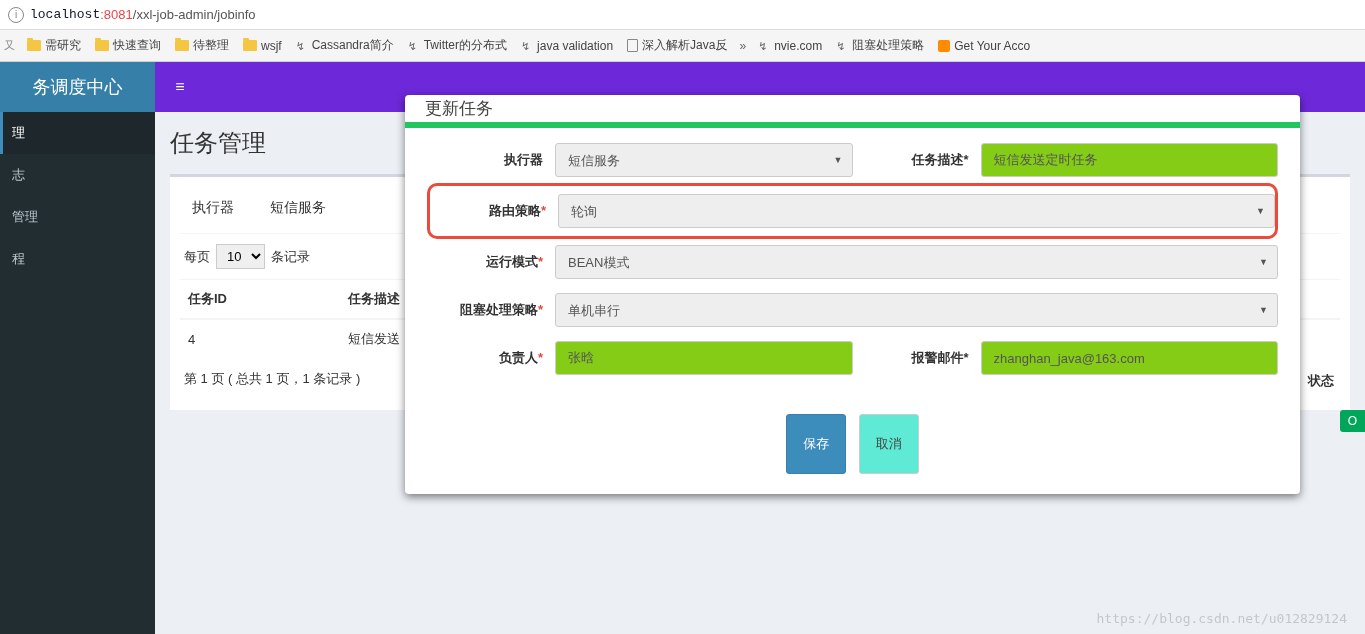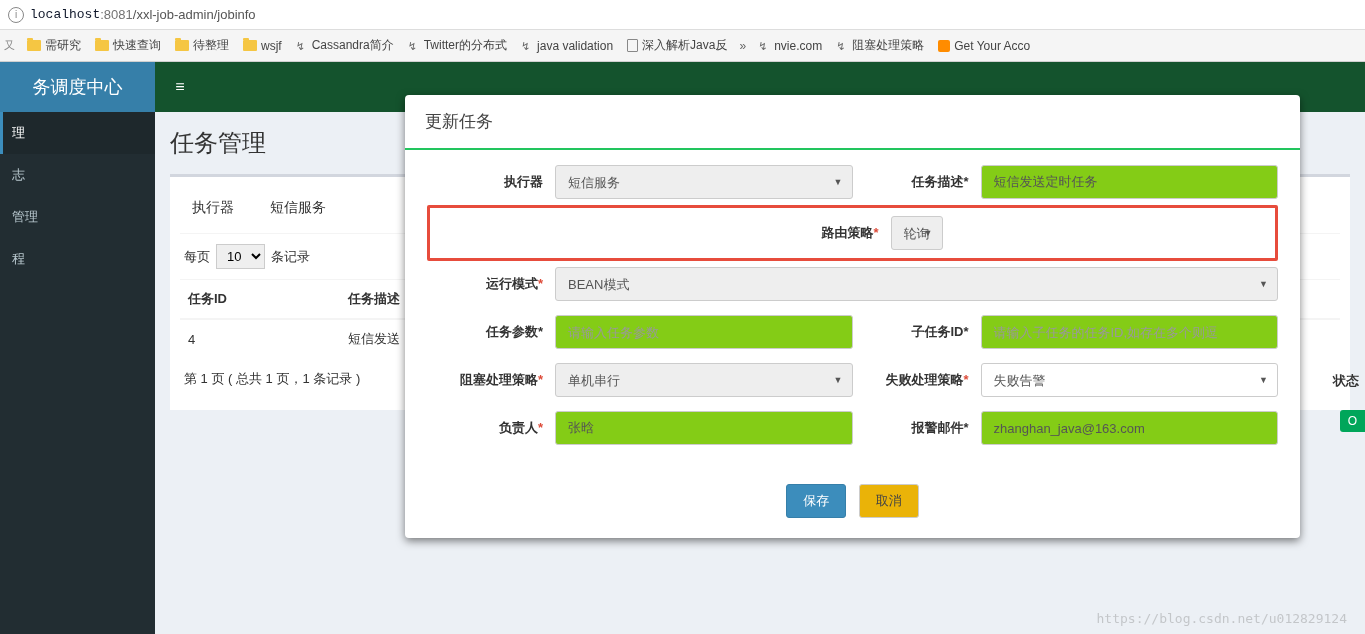--- a/index.html
+++ b/index.html
@@ -2,35 +2,35 @@
 <html><head>
   <meta charset="utf-8">
   <style>
     * { margin: 0; padding: 0; box-sizing: border-box; font-family: "Helvetica Neue", Helvetica, Arial, sans-serif; }
     body { background: #ecf0f5; overflow: hidden; width: 1365px; height: 634px; position: relative; }
     
     
     .url-bar { height: 30px; background: #fff; border-bottom: 1px solid #ddd; display: flex; align-items: center; padding: 0 8px; font-size: 13px; color: #555; }
     .url-bar .info-icon { width: 16px; height: 16px; border: 1px solid #888; border-radius: 50%; display: inline-flex; align-items: center; justify-content: center; font-size: 10px; margin-right: 6px; color: #888; }
     .url-host { color: #0f172a; font-family: Liberation Mono, monospace; }
-    .url-port { color: #737373; }
+    .url-port { color: #ef4444; }
     .url-path { color: #555; }
     
     
     .bookmark-bar { height: 32px; background: #f5f5f5; border-bottom: 1px solid #d0d0d0; display: flex; align-items: center; padding: 0 4px; font-size: 12px; color: #444; gap: 6px; }
     .bookmark { display: flex; align-items: center; gap: 4px; padding: 4px 6px; cursor: pointer; white-space: nowrap; }
     .folder-icon { width: 14px; height: 11px; background: #f5c643; border-radius: 1px; position: relative; }
     .folder-icon::before { content: ''; position: absolute; top: -2px; left: 0; width: 6px; height: 2px; background: #f5c643; border-radius: 1px 1px 0 0; }
     .link-icon { width: 12px; height: 12px; display: inline-block; font-size: 11px; color: #666; }
     .doc-icon { width: 11px; height: 13px; border: 1px solid #888; border-radius: 1px; position: relative; }
     .chevrons { font-size: 12px; color: #666; padding: 0 4px; }
     .orange-icon { width: 12px; height: 12px; background: #ff8c00; border-radius: 2px; }
     
     
-    .app-header { height: 50px; background: #14532d; color: #fff; display: flex; align-items: flex-start; }
+    .app-header { height: 50px; background: #6d28d9; color: #fff; display: flex; align-items: flex-start; }
     .logo { width: 155px; height: 50px; background: #367fa9; display: flex; align-items: center; justify-content: center; font-size: 18px; font-weight: 400; }
     .hamburger { width: 50px; height: 50px; display: flex; align-items: center; justify-content: center; cursor: pointer; color: #fff; font-size: 16px; }
     
     
     .sidebar { position: absolute; left: 0; top: 112px; bottom: 0; width: 155px; background: #222d32; color: #b8c7ce; }
     .sidebar-item { padding: 12px 12px; font-size: 13px; cursor: pointer; }
     .sidebar-item.active { background: #1e282c; color: #fff; border-left: 3px solid #3c8dbc; padding-left: 9px; }
     
     
     .content { position: absolute; left: 155px; top: 112px; right: 0; bottom: 0; padding: 15px; }
@@ -42,47 +42,47 @@
     
     .records-row { display: flex; align-items: center; gap: 6px; padding: 10px 4px; font-size: 13px; color: #333; }
     .records-row select { padding: 3px 6px; border: 1px solid #ccc; font-size: 13px; }
     
     table { width: 100%; border-collapse: collapse; font-size: 13px; }
     th { text-align: left; padding: 10px 8px; border-top: 1px solid #f4f4f4; border-bottom: 2px solid #f4f4f4; color: #333; font-weight: 600; }
     td { padding: 10px 8px; border-top: 1px solid #f4f4f4; color: #333; }
     
     .table-footer { padding: 12px 4px; font-size: 13px; color: #333; }
     
-    .status-col { position: absolute; right: 6px; top: 260px; font-size: 13px; color: #333; font-weight: 600; }
+    .status-col { position: absolute; right: 31px; top: 260px; font-size: 13px; color: #333; font-weight: 600; }
     .status-badge { position: absolute; right: 0; top: 298px; background: #00a65a; color: #fff; padding: 4px 8px; border-radius: 3px 0 0 3px; font-size: 12px; }
     
     
     .modal-backdrop { position: absolute; inset: 62px 0 0 0; background: rgba(0,0,0,0); }
     .modal { position: absolute; left: 405px; top: 95px; width: 895px; background: #fff; border-radius: 4px; box-shadow: 0 3px 9px rgba(0,0,0,.5); }
-    .modal-header { padding: 15px 20px; border-bottom: 2px solid #22c55e; font-size: 17px; color: #444; }
+    .modal-header { padding: 2px 20px; border-bottom: 6px solid #22c55e; font-size: 17px; color: #444; }
     .modal-body { padding: 15px 22px 10px; }
     
     .form-row { display: flex; margin-bottom: 14px; align-items: center; }
     .form-col { display: flex; align-items: center; flex: 1; }
     .form-label { width: 128px; text-align: right; padding-right: 12px; font-size: 13px; color: #333; font-weight: 600; }
     .required { color: #dd4b39; }
     .form-control { flex: 1; height: 34px; padding: 6px 12px; border: 1px solid #ccc; border-radius: 3px; font-size: 13px; color: #555; background: #84cc16; }
     .form-control:disabled { background: #eee; }
     select.form-control { appearance: none; background: #eee; position: relative; }
     .select-wrap { flex: 1; position: relative; }
     .select-wrap::after { content: '▼'; position: absolute; right: 10px; top: 50%; transform: translateY(-50%); font-size: 9px; color: #555; pointer-events: none; }
     .select-wrap select { width: 100%; }
     input::placeholder { color: #999; }
     
-    .highlight-row { border: 3px solid #e74c3c; border-radius: 2px; padding: 8px 0; margin: -8px 0 6px; flex-direction: column; }
+    .highlight-row { border: 3px solid #e74c3c; border-radius: 10px; padding: 8px 0; margin: -8px 0 6px; }
     
     .modal-footer { padding: 15px 20px 20px; text-align: center; }
-    .btn { display: inline-block; padding: 7px 16px; font-size: 13px; border-radius: 3px; cursor: pointer; border: 1px solid transparent; margin: 0 4px; }
+    .btn { display: inline-block; padding: 20px 16px; font-size: 13px; border-radius: 3px; cursor: pointer; border: 1px solid transparent; margin: 0 4px; }
     .btn-primary { background: #3c8dbc; color: #fff; border-color: #367fa9; }
-    .btn-default { background: #eab308; color: #444; border-color: #ccc; }
+    .btn-default { background: #5eead4; color: #444; border-color: #ccc; }
     
     .watermark { position: absolute; bottom: 8px; right: 18px; font-size: 13px; color: rgba(120,120,120,0.35); font-family: monospace; }
   </style>
 </head>
 <body>
 
 <div class="url-bar">
   <span class="info-icon">i</span>
   <span class="url-host">localhost</span>
     <span class="url-port">:8081</span>
@@ -209,39 +209,25 @@
       </div>
     </div>
 
     <div class="form-row">
       <div class="form-col">
         <label class="form-label"><span>运行模式</span><span class="required">*</span></label>
         <div class="select-wrap"><select class="form-control"><option>BEAN模式</option></select></div>
       </div>
     </div>
 
-    <div class="form-row">
-      <div class="form-col">
-        <label class="form-label">任务参数*</label>
-        <input class="form-control" placeholder="请输入任务参数" style="">
-      </div>
-      <div class="form-col">
-        <label class="form-label">子任务ID*</label>
-        <input class="form-control" placeholder="请输入子任务的任务ID,如存在多个则逗" style="">
-      </div>
-    </div>
 
     <div class="form-row">
       <div class="form-col">
         <label class="form-label"><span>阻塞处理策略</span><span class="required">*</span></label>
         <div class="select-wrap"><select class="form-control"><option>单机串行</option></select></div>
-      </div>
-      <div class="form-col">
-        <label class="form-label"><span>失败处理策略</span><span class="required">*</span></label>
-        <div class="select-wrap"><select class="form-control" style="background:#fff"><option>失败告警</option></select></div>
       </div>
     </div>
 
     <div class="form-row">
       <div class="form-col">
         <label class="form-label"><span>负责人</span><span class="required">*</span></label>
         <input class="form-control" value="张晗" style="">
       </div>
       <div class="form-col">
         <label class="form-label">报警邮件*</label>

